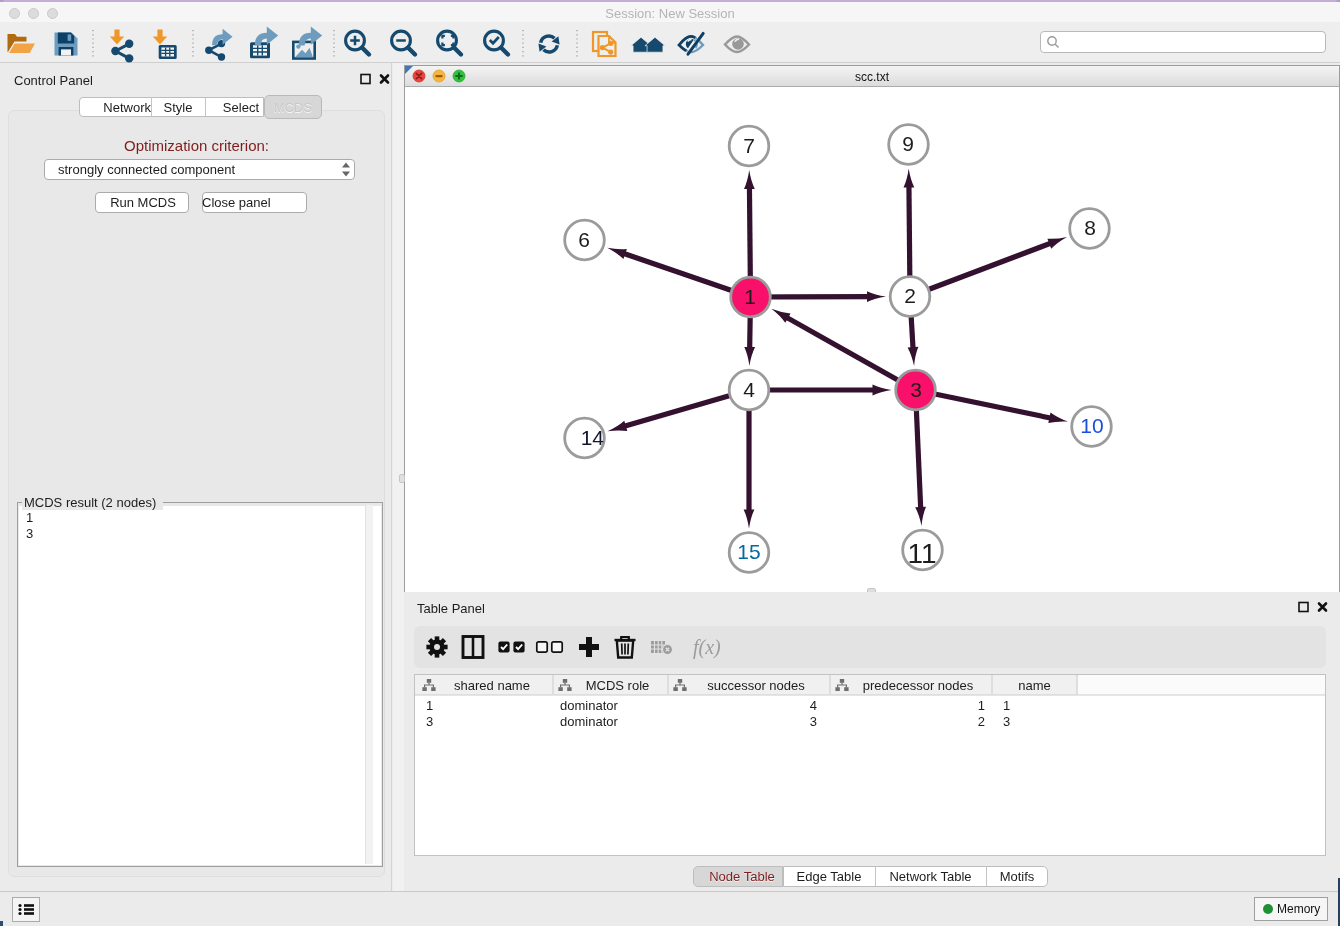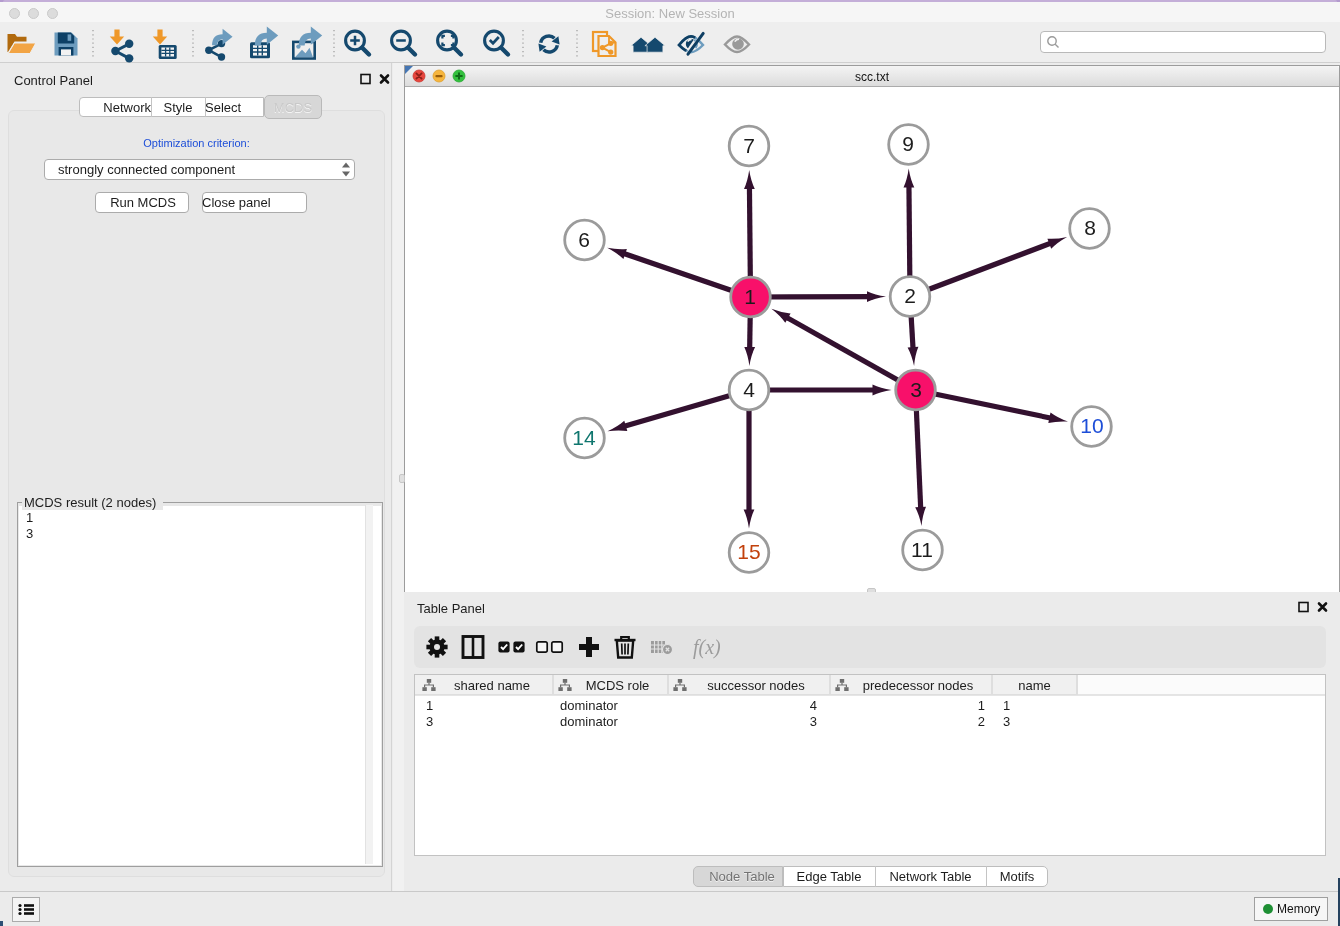--- a/index.html
+++ b/index.html
@@ -172,25 +172,25 @@
  <rect x="1" y="1.5" width="9" height="9" fill="none" stroke="#111" stroke-width="1.6"></rect>
  <path d="M21 2.5 L28 9.5 M28 2.5 L21 9.5" stroke="#111" stroke-width="2.6" stroke-linecap="round"></path>
 </svg>
 
 <div class="abs" style="left:264px;top:95px;width:58px;height:24px;background:#d7d7d7;border:1px solid #b9b9b9;border-radius:5px;z-index:5;"></div>
 <div class="abs" style="z-index:6;left:79px;top:97px;width:185px;height:20px;background:#ffffff;border:1px solid #bdbdbd;border-radius:4px 0 0 4px;"></div>
 <div class="abs txt13" style="z-index:6;left:79px;top:100px;width:72px;text-align:right;">Network</div>
 <div class="abs" style="z-index:6;left:151px;top:97px;width:1px;height:20px;background:#c4c4c4;"></div>
 <div class="abs txt13" style="z-index:6;left:151px;top:100px;width:54px;text-align:center;">Style</div>
 <div class="abs" style="z-index:6;left:205px;top:97px;width:1px;height:20px;background:#c4c4c4;"></div>
-<div class="abs txt13" style="z-index:6;left:205px;top:100px;width:54px;text-align:left;">Select</div>
+<div class="abs txt13" style="z-index:6;left:205px;top:100px;width:54px;text-align:right;">Select</div>
 <div class="abs" style="z-index:6;left:264px;top:100px;width:58px;text-align:center;font-size:13px;color:#c9c9c9;text-shadow:0 1px 0 #f4f4f4;">MCDS</div>
 
 <div class="abs" style="left:8px;top:110px;width:377px;height:767px;background:#e8e8e8;border:1px solid #dedede;border-radius:6px;"></div>
-<div class="abs" style="left:8px;top:137px;width:377px;text-align:center;font-size:11px;color:#1d4ed8;">Optimization criterion:</div>
+<div class="abs" style="left:8px;top:137px;width:377px;text-align:center;font-size:15px;color:#7f1d1d;">Optimization criterion:</div>
 <div class="abs" style="left:44px;top:159px;width:311px;height:21px;background:#ffffff;border:1px solid #ababab;border-radius:4px;"></div>
 <div class="abs txt13" style="left:58px;top:162px;">strongly connected component</div>
 <svg class="abs" style="left:339px;top:161px" width="14" height="17">
  <path d="M7 1.5 L11 6.5 L3 6.5 Z" fill="#666"></path>
  <path d="M7 15.5 L11 10.5 L3 10.5 Z" fill="#666"></path>
 </svg>
 <div class="abs" style="left:95px;top:192px;width:94px;height:21px;background:#fff;border:1px solid #ababab;border-radius:4px;"></div>
 <div class="abs txt13" style="left:95px;top:192px;width:96px;text-align:center;line-height:21px;">Run MCDS</div>
 <div class="abs" style="left:202px;top:192px;width:105px;height:21px;background:#fff;border:1px solid #ababab;border-radius:4px;"></div>
 <div class="abs txt13" style="left:202px;top:192px;width:107px;text-align:left;line-height:21px;">Close panel</div>
@@ -259,23 +259,23 @@
 </svg>
 <div class="abs" style="left:730px;top:285px;width:40px;text-align:center;font-size:21px;color:#1c1c1c;">1</div>
 <div class="abs" style="left:890px;top:284px;width:40px;text-align:center;font-size:21px;color:#1c1c1c;">2</div>
 <div class="abs" style="left:896px;top:378px;width:40px;text-align:center;font-size:21px;color:#1c1c1c;">3</div>
 <div class="abs" style="left:729px;top:378px;width:40px;text-align:center;font-size:21px;color:#1c1c1c;">4</div>
 <div class="abs" style="left:564px;top:228px;width:40px;text-align:center;font-size:21px;color:#1c1c1c;">6</div>
 <div class="abs" style="left:729px;top:134px;width:40px;text-align:center;font-size:21px;color:#1c1c1c;">7</div>
 <div class="abs" style="left:1070px;top:216px;width:40px;text-align:center;font-size:21px;color:#1c1c1c;">8</div>
 <div class="abs" style="left:888px;top:132px;width:40px;text-align:center;font-size:21px;color:#1c1c1c;">9</div>
 <div class="abs" style="left:1072px;top:414px;width:40px;text-align:center;font-size:21px;color:#1d4ed8;">10</div>
-<div class="abs" style="left:902px;top:538px;width:40px;text-align:center;font-size:21px;color:#1c1c1c;">11</div>
-<div class="abs" style="left:564px;top:426px;width:40px;text-align:center;font-size:21px;color:#0f766e;">14</div>
-<div class="abs" style="left:729px;top:540px;width:40px;text-align:center;font-size:21px;color:#c2410c;">15</div>
+<div class="abs" style="left:902px;top:538px;width:40px;text-align:center;font-size:28px;color:#1c1c1c;">11</div>
+<div class="abs" style="left:564px;top:426px;width:40px;text-align:right;font-size:21px;color:#0f172a;">14</div>
+<div class="abs" style="left:729px;top:540px;width:40px;text-align:center;font-size:21px;color:#0369a1;">15</div>
 
 <div class="abs" style="left:399px;top:474px;width:6px;height:9px;background:#e0e0e0;border:1px solid #c6c6c6;border-radius:2px;"></div>
 <div class="abs" style="left:867px;top:588px;width:9px;height:6px;background:#dedede;border:1px solid #c6c6c6;border-radius:2px;"></div>
 
 <div class="abs" style="left:404px;top:592px;width:936px;height:299px;background:#ebebeb;"></div>
 <div class="abs txt13" style="left:417px;top:601px;">Table Panel</div>
 <svg class="abs" style="left:1298px;top:601px" width="32" height="12">
  <rect x="1" y="1.5" width="9" height="9" fill="none" stroke="#111" stroke-width="1.6"></rect>
  <path d="M21 2.5 L28 9.5 M28 2.5 L21 9.5" stroke="#111" stroke-width="2.6" stroke-linecap="round"></path>
 </svg>
@@ -375,21 +375,21 @@
     <text x="571" y="36" font-size="13" fill="#1d1d1d" text-anchor="end" font-family="Liberation Sans, sans-serif">1</text>
     <text x="589" y="36" font-size="13" fill="#1d1d1d" font-family="Liberation Sans, sans-serif">1</text>
     <text x="12" y="52" font-size="13" fill="#1d1d1d" font-family="Liberation Sans, sans-serif">3</text>
     <text x="146" y="52" font-size="13" fill="#1d1d1d" font-family="Liberation Sans, sans-serif">dominator</text>
     <text x="403" y="52" font-size="13" fill="#1d1d1d" text-anchor="end" font-family="Liberation Sans, sans-serif">3</text>
     <text x="571" y="52" font-size="13" fill="#1d1d1d" text-anchor="end" font-family="Liberation Sans, sans-serif">2</text>
     <text x="589" y="52" font-size="13" fill="#1d1d1d" font-family="Liberation Sans, sans-serif">3</text>
   </svg>
 
 <div class="abs" style="left:693px;top:866px;width:90px;height:21px;background:#d7d7d7;border:1px solid #bdbdbd;border-radius:5px 0 0 5px;"></div>
-<div class="abs" style="left:693px;top:869px;width:98px;text-align:center;font-size:13px;color:#737373;text-shadow:0 1px 0 #f2f2f2;">Node Table</div>
+<div class="abs" style="left:693px;top:869px;width:98px;text-align:center;font-size:13px;color:#7f1d1d;text-shadow:0 1px 0 #f2f2f2;">Node Table</div>
 <div class="abs" style="left:783px;top:866px;width:265px;height:21px;background:#ffffff;border:1px solid #bdbdbd;border-radius:0 5px 5px 0;"></div>
 <div class="abs txt13" style="left:783px;top:869px;width:92px;text-align:center;">Edge Table</div>
 <div class="abs" style="left:875px;top:866px;width:1px;height:21px;background:#c4c4c4;"></div>
 <div class="abs txt13" style="left:875px;top:869px;width:111px;text-align:center;">Network Table</div>
 <div class="abs" style="left:986px;top:866px;width:1px;height:21px;background:#c4c4c4;"></div>
 <div class="abs txt13" style="left:986px;top:869px;width:62px;text-align:center;">Motifs</div>
 
 <div class="abs" style="left:0;top:891px;width:1340px;height:35px;background:#ebebeb;border-top:1px solid #c9c9c9;"></div>
 <div class="abs" style="left:12px;top:897px;width:28px;height:25px;background:#f4f4f4;border:1px solid #ababab;"></div>
 <svg class="abs" style="left:18px;top:903px" width="16" height="13">

